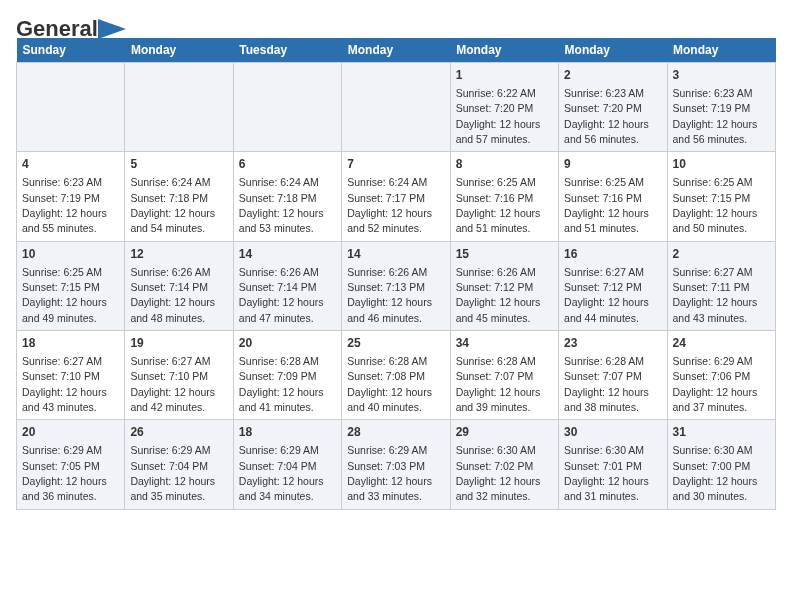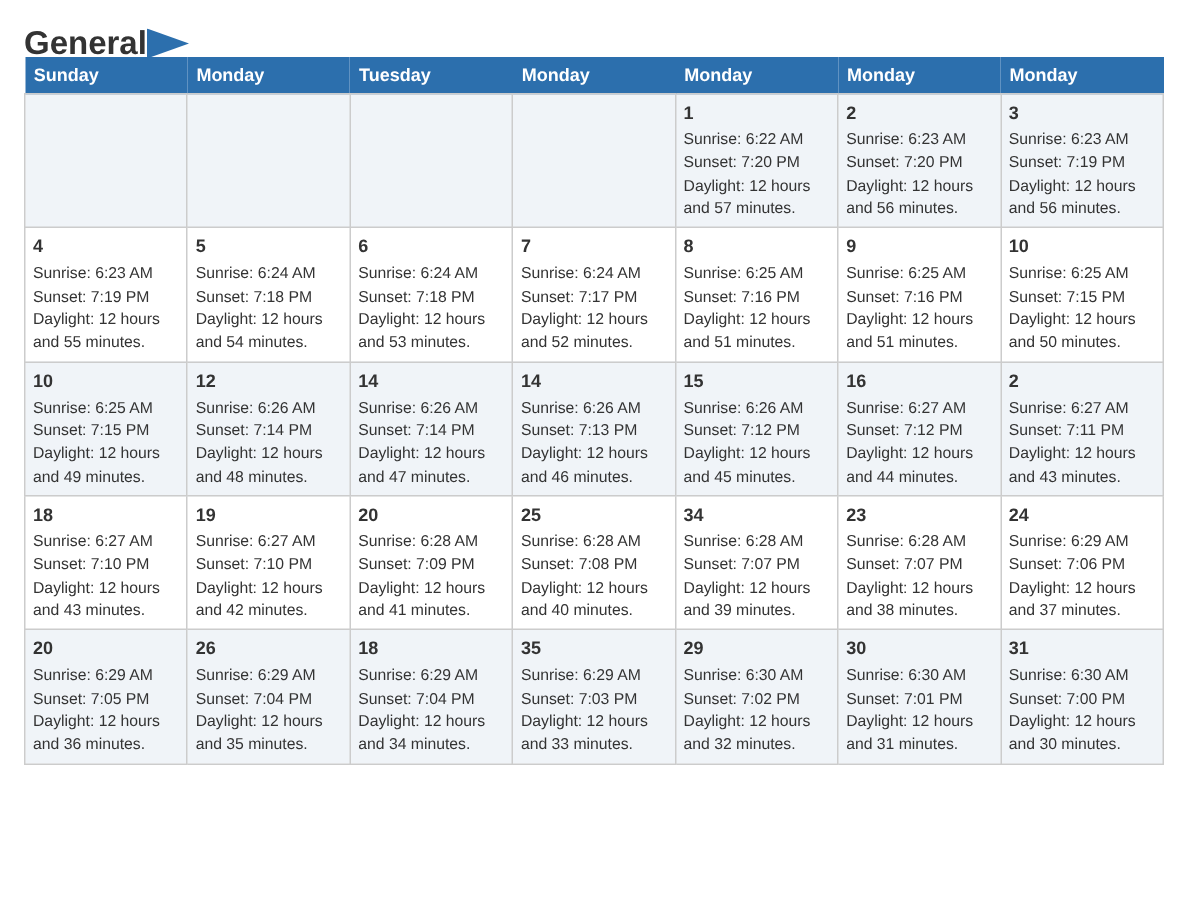--- a/index.html
+++ b/index.html
@@ -139,19 +139,19 @@
         <td><span class="day-number">20</span><span class="cell-content">Sunrise: 6:28 AM<br>Sunset: 7:09 PM<br>Daylight: 12 hours<br>and 41 minutes.</span></td>
         <td><span class="day-number">25</span><span class="cell-content">Sunrise: 6:28 AM<br>Sunset: 7:08 PM<br>Daylight: 12 hours<br>and 40 minutes.</span></td>
         <td><span class="day-number">34</span><span class="cell-content">Sunrise: 6:28 AM<br>Sunset: 7:07 PM<br>Daylight: 12 hours<br>and 39 minutes.</span></td>
         <td><span class="day-number">23</span><span class="cell-content">Sunrise: 6:28 AM<br>Sunset: 7:07 PM<br>Daylight: 12 hours<br>and 38 minutes.</span></td>
         <td><span class="day-number">24</span><span class="cell-content">Sunrise: 6:29 AM<br>Sunset: 7:06 PM<br>Daylight: 12 hours<br>and 37 minutes.</span></td>
       </tr>
       <tr>
         <td><span class="day-number">20</span><span class="cell-content">Sunrise: 6:29 AM<br>Sunset: 7:05 PM<br>Daylight: 12 hours<br>and 36 minutes.</span></td>
         <td><span class="day-number">26</span><span class="cell-content">Sunrise: 6:29 AM<br>Sunset: 7:04 PM<br>Daylight: 12 hours<br>and 35 minutes.</span></td>
         <td><span class="day-number">18</span><span class="cell-content">Sunrise: 6:29 AM<br>Sunset: 7:04 PM<br>Daylight: 12 hours<br>and 34 minutes.</span></td>
-        <td><span class="day-number">35</span><span class="cell-content">Sunrise: 6:29 AM<br>Sunset: 7:03 PM<br>Daylight: 12 hours<br>and 33 minutes.</span></td>
+        <td><span class="day-number">28</span><span class="cell-content">Sunrise: 6:29 AM<br>Sunset: 7:03 PM<br>Daylight: 12 hours<br>and 33 minutes.</span></td>
         <td><span class="day-number">29</span><span class="cell-content">Sunrise: 6:30 AM<br>Sunset: 7:02 PM<br>Daylight: 12 hours<br>and 32 minutes.</span></td>
         <td><span class="day-number">30</span><span class="cell-content">Sunrise: 6:30 AM<br>Sunset: 7:01 PM<br>Daylight: 12 hours<br>and 31 minutes.</span></td>
         <td><span class="day-number">31</span><span class="cell-content">Sunrise: 6:30 AM<br>Sunset: 7:00 PM<br>Daylight: 12 hours<br>and 30 minutes.</span></td>
       </tr>
     </tbody>
 </table>
 
 </body></html>

